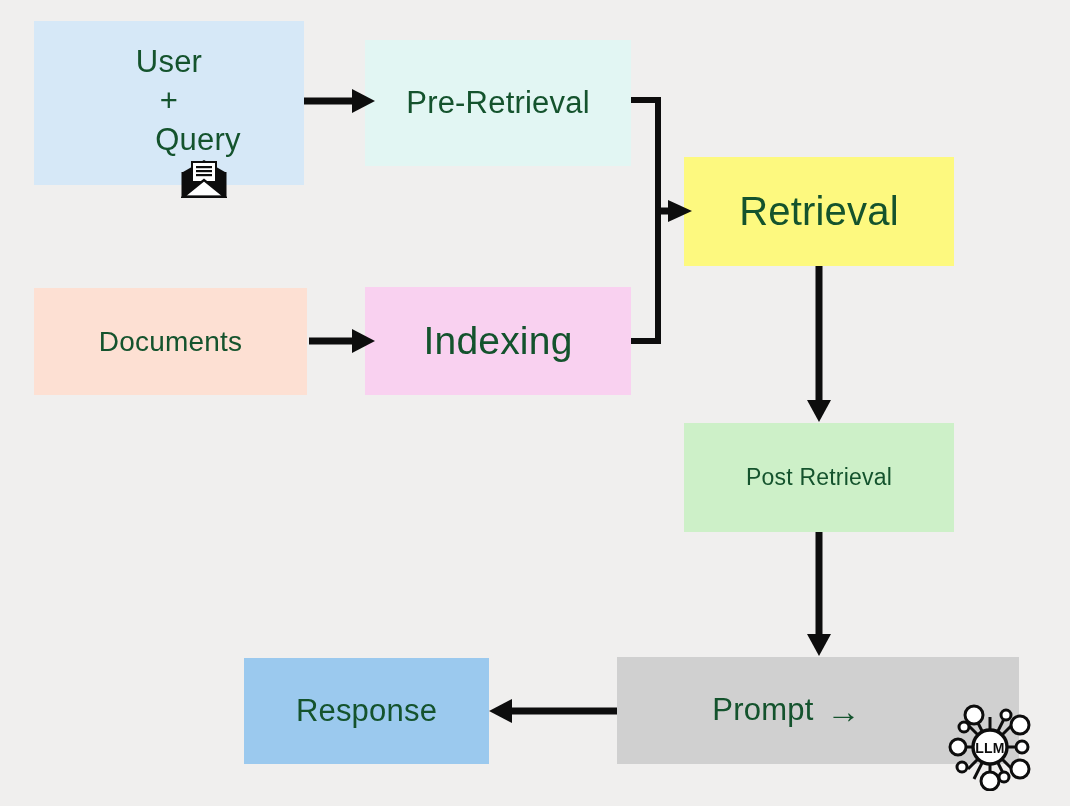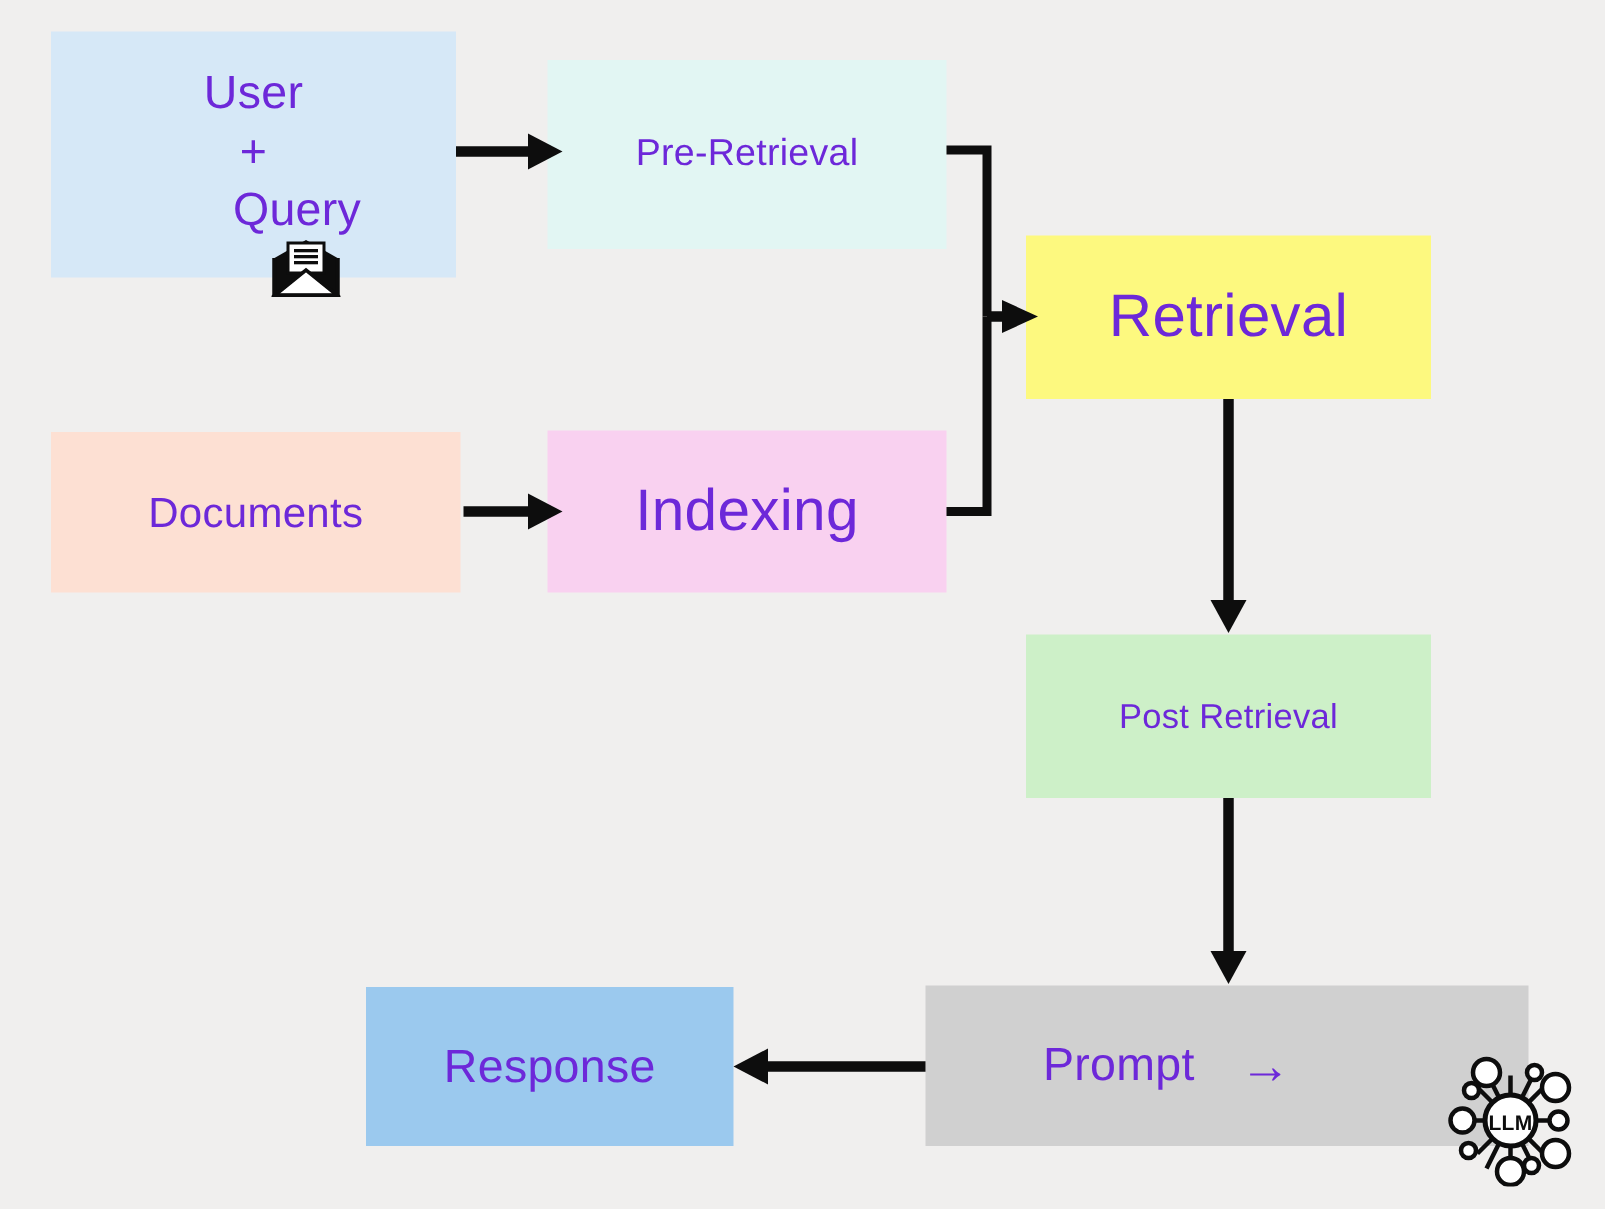--- a/index.html
+++ b/index.html
@@ -17,33 +17,33 @@
     height: 806px;
     background: #f0efee;
     overflow: hidden;
   }
   .node {
     position: absolute;
     display: flex;
     align-items: center;
     justify-content: center;
     box-sizing: border-box;
-    color: #6d28d9;
+    color: #14532d;
     font-family: "Liberation Sans", sans-serif;
     font-weight: 400;
     letter-spacing: 0.2px;
     line-height: 1.18;
     text-align: center;
     white-space: pre;
   }
   .node-label { display: block; }
 
   
   #node-user        { left: 34px;  top: 21px;  width: 270px; height: 164px; background: #d6e8f7; font-size: 31px; }
-  #node-pre         { left: 365px; top: 40px;  width: 266px; height: 126px; background: #e2f6f3; font-size: 25px; }
+  #node-pre         { left: 365px; top: 40px;  width: 266px; height: 126px; background: #e2f6f3; font-size: 31px; }
   #node-retrieval   { left: 684px; top: 157px; width: 270px; height: 109px; background: #fdf97f; font-size: 40px; }
   #node-documents   { left: 34px;  top: 288px; width: 273px; height: 107px; background: #fde0d3; font-size: 28px; }
   #node-indexing    { left: 365px; top: 287px; width: 266px; height: 108px; background: #f9d1f0; font-size: 39px; }
   #node-post        { left: 684px; top: 423px; width: 270px; height: 109px; background: #cdf0c8; font-size: 23px; justify-content: center; }
   #node-prompt      { left: 617px; top: 657px; width: 402px; height: 107px; background: #d0d0d0; font-size: 31px; }
   #node-response    { left: 244px; top: 658px; width: 245px; height: 106px; background: #9bc9ee; font-size: 31px; }
 
   
   .user-stack {
     display: flex;
@@ -61,21 +61,21 @@
     gap: 16px;
     margin-left: -4px;
   }
   .envelope-icon { display: block; width: 46px; height: 40px; flex: 0 0 auto; }
 
   
   .prompt-row {
     display: flex;
     align-items: center;
     justify-content: center;
-    gap: 30px;
+    gap: 13px;
     width: 100%;
     padding-left: 42px;
     box-sizing: border-box;
   }
   .llm-icon { display: block; width: 92px; height: 88px; flex: 0 0 auto; }
   .arrow-glyph { font-size: 34px; line-height: 1; }
 
   
   #connectors {
     position: absolute;

